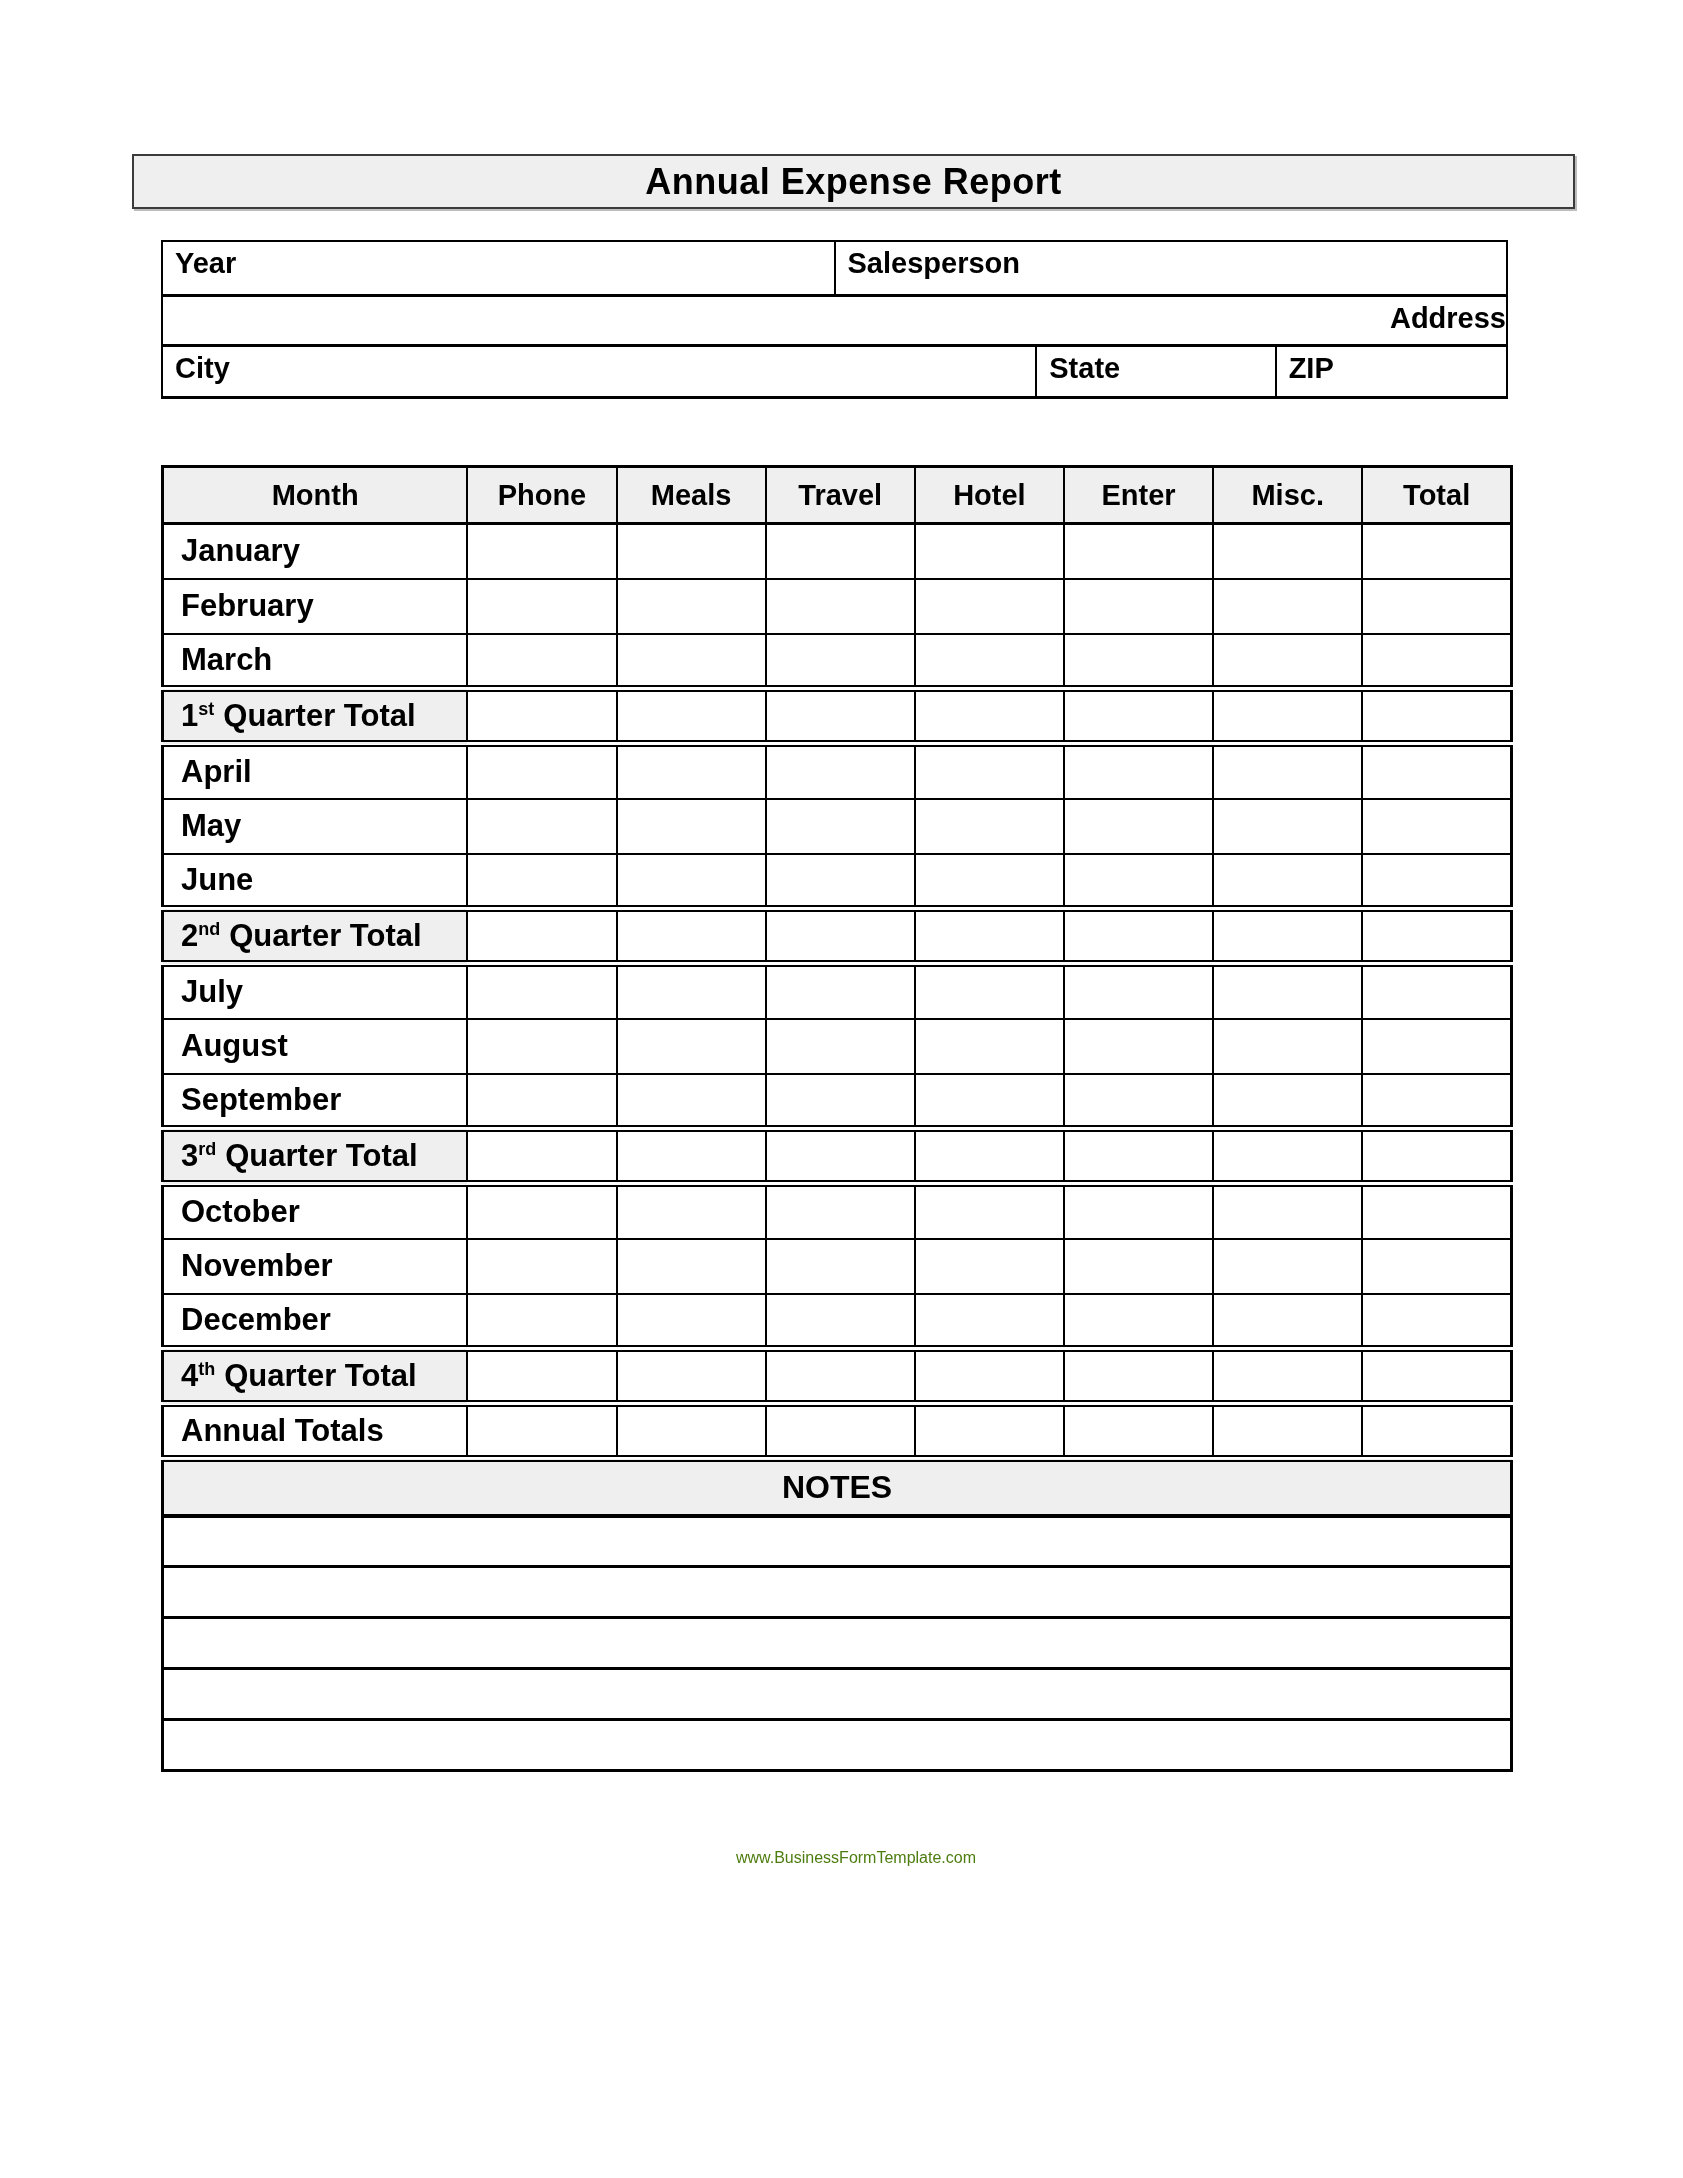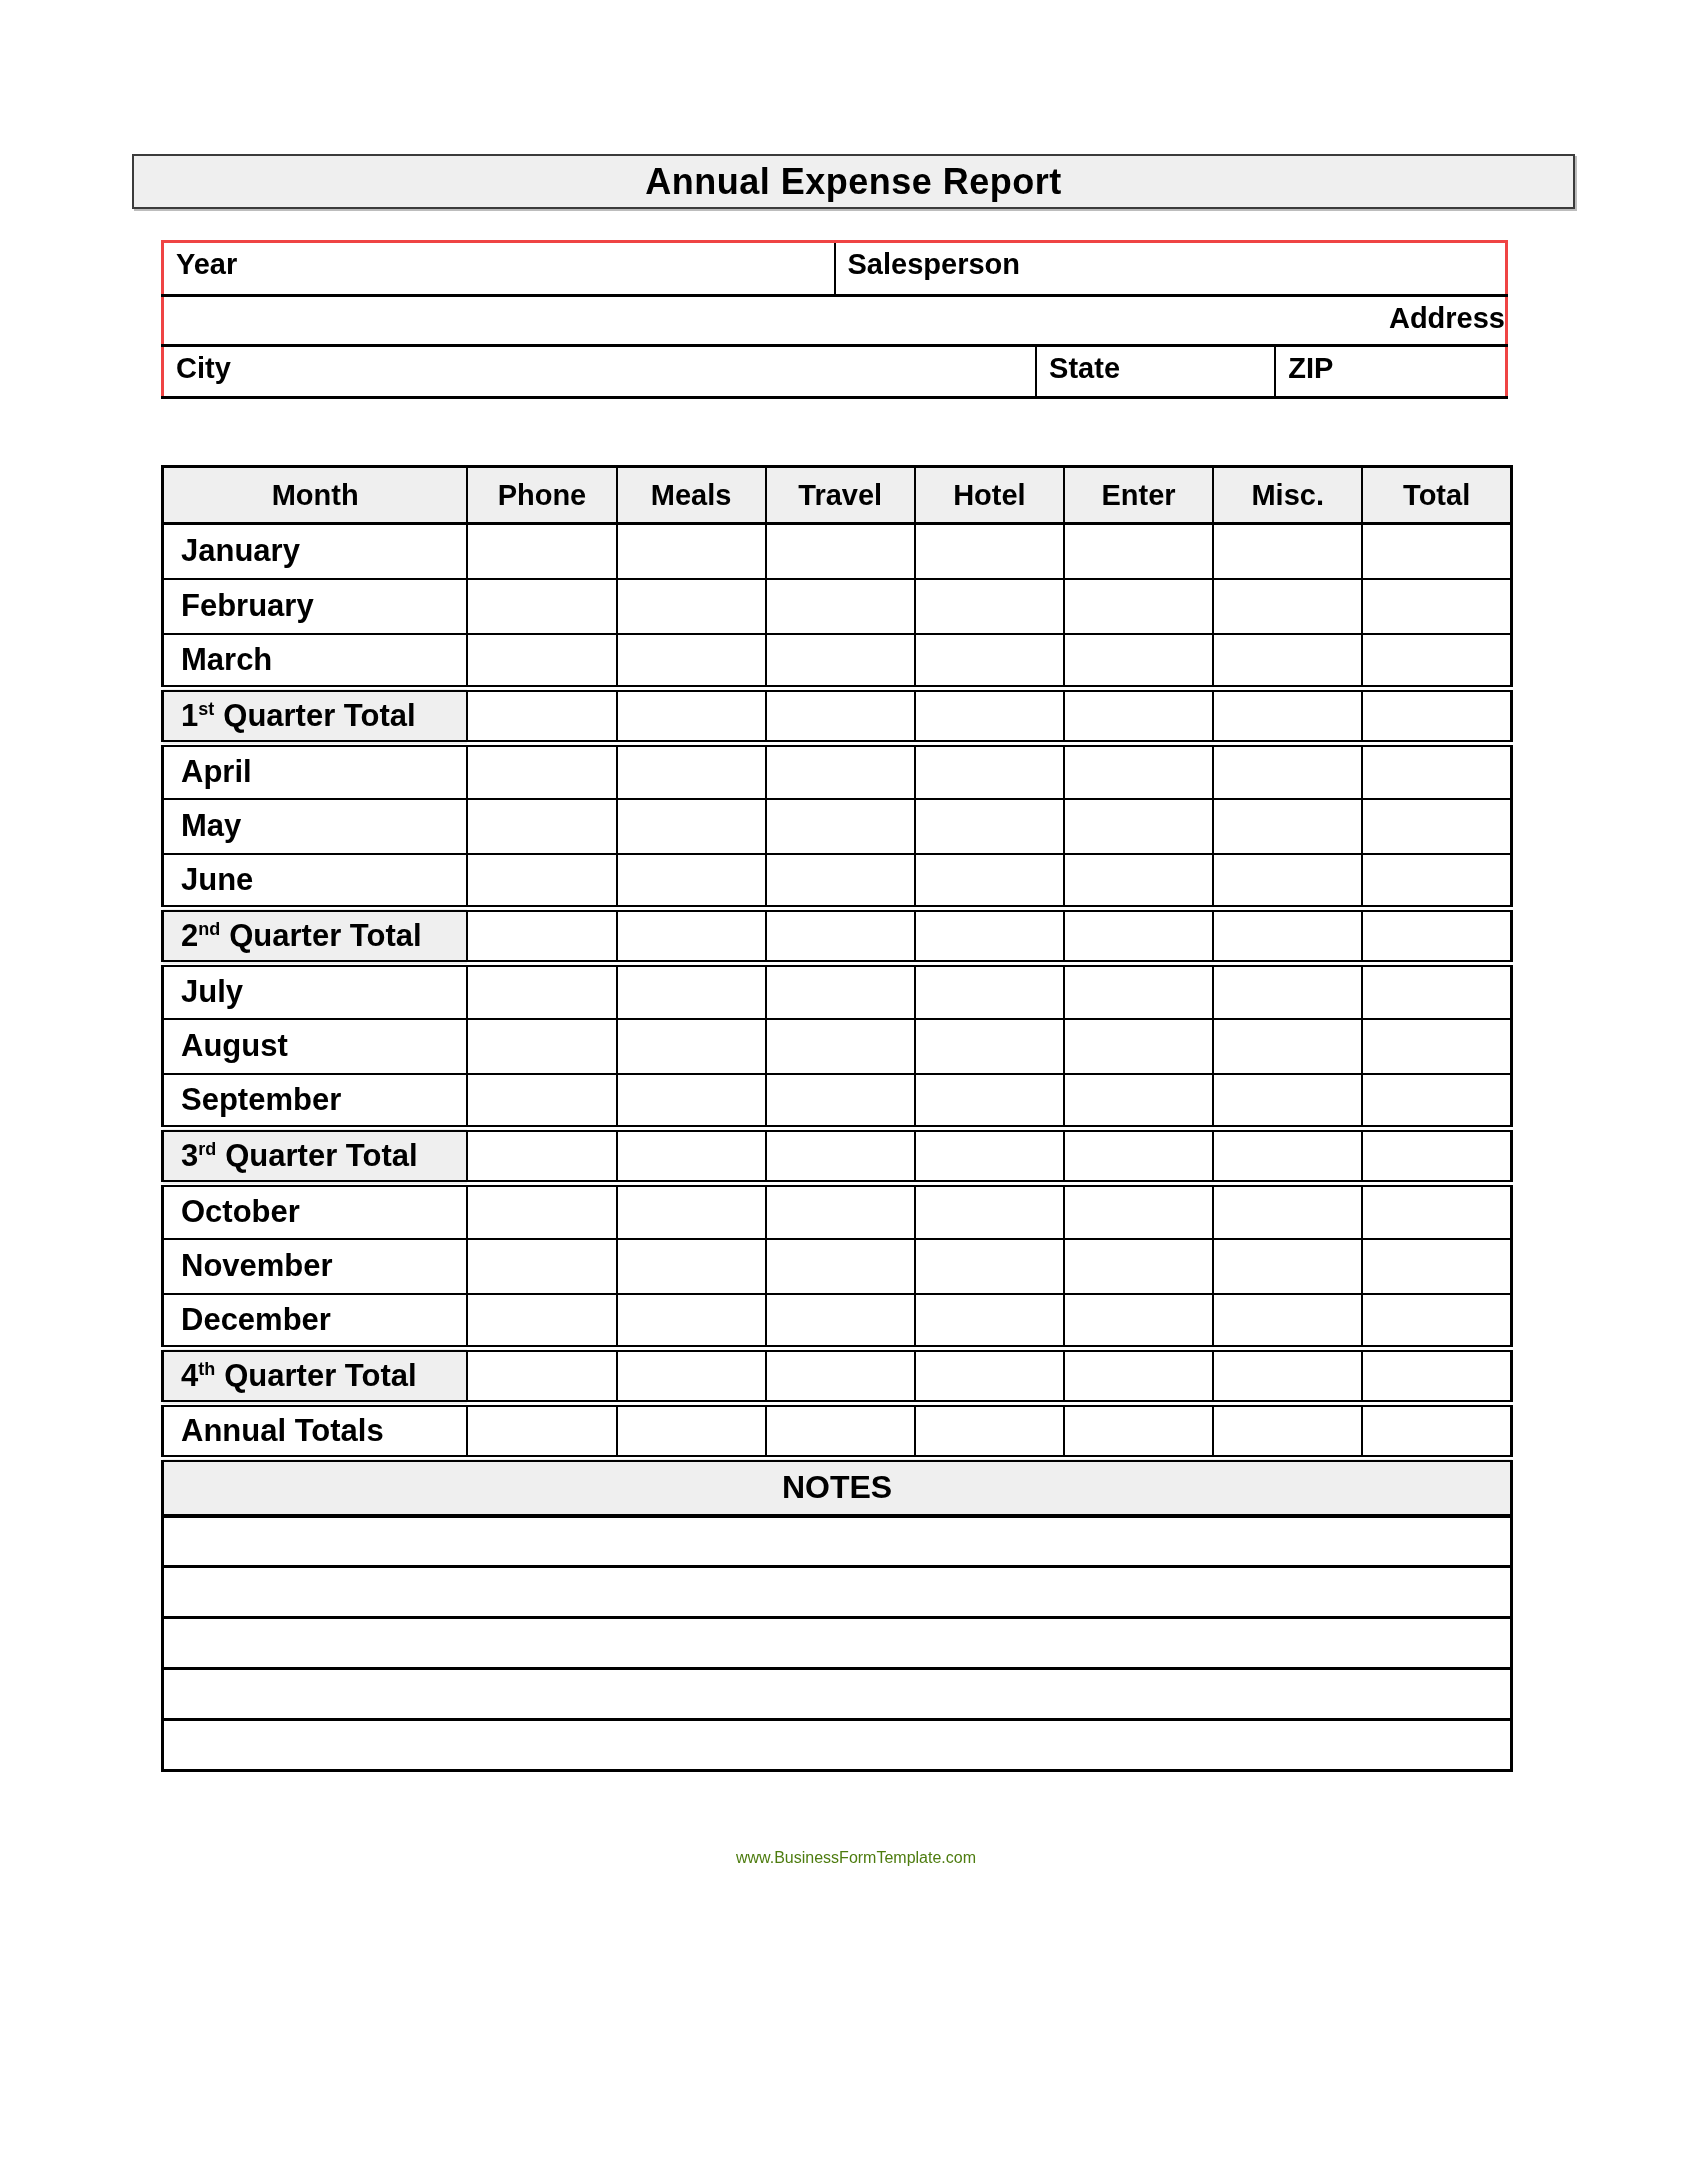--- a/index.html
+++ b/index.html
@@ -12,21 +12,21 @@
     position:absolute;left:132px;top:154px;width:1443px;height:55px;
     background:#efefef;border:2px solid #3b3b3b;box-sizing:border-box;
     display:flex;align-items:center;justify-content:center;
     box-shadow:2px 2px 0 #bdbdbd;
   }
   .title-bar .t{font-size:36px;font-weight:bold;letter-spacing:0.5px;}
   
   .info-table{
     position:absolute;left:161px;top:240px;width:1347px;
     border-collapse:collapse;table-layout:fixed;
-    border:3px solid #ef4444;
+    border:1px solid #ef4444;
   }
   .info-table td{
     border:2px solid #000;border-bottom-width:3px;
     vertical-align:top;padding:5px 0 0 12px;box-sizing:border-box;
   }
   .info-table tr.r1 td{height:54px;}
   .info-table tr.r2 td{height:50px;text-align:right;}
   .info-table tr.r3 td{height:52px;}
   .lbl{font-size:29px;font-weight:bold;}
   .val{font-size:29px;}

